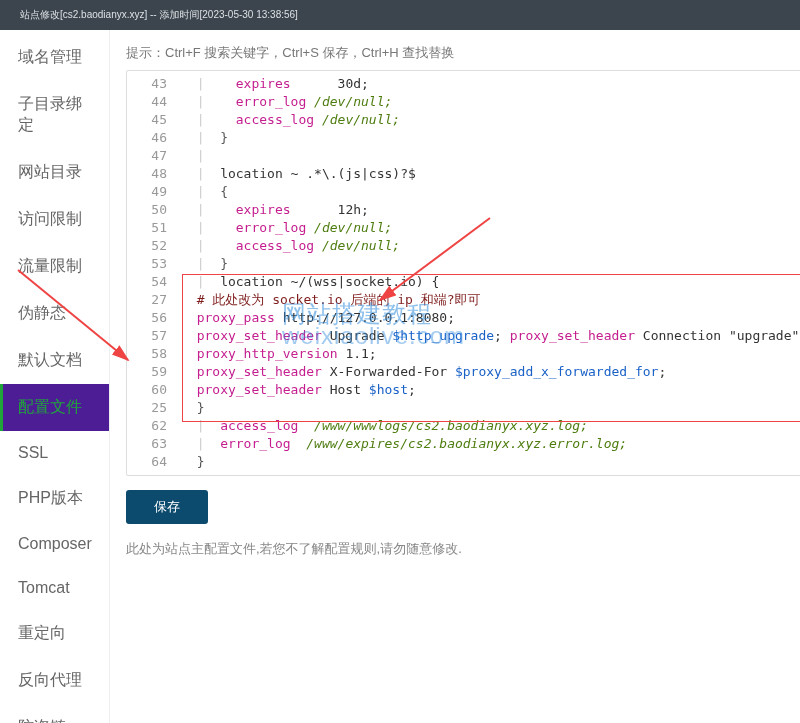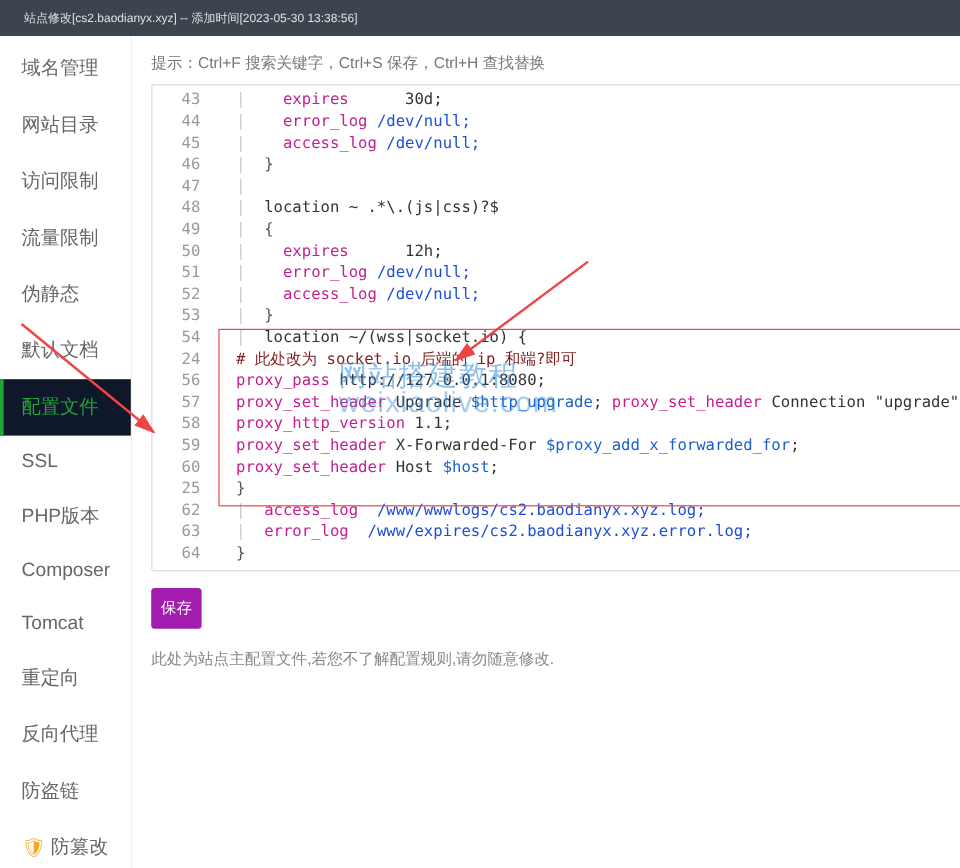--- a/index.html
+++ b/index.html
@@ -1,54 +1,57 @@
 <!DOCTYPE html>
 <html><head>
   <meta charset="utf-8">
   <style>
     * { box-sizing: border-box; margin: 0; padding: 0; }
     body { font-family: "Microsoft YaHei", -apple-system, sans-serif; font-size: 13px; background: #fff; color: #333; width: 800px; position: relative; }
     .header { background: #3c454d; color: #dce0e4; padding: 8px 20px; font-size: 10px; }
     .container { display: flex; min-height: 690px; }
     .sidebar { width: 110px; background: #fff; border-right: 1px solid #eee; padding-top: 4px; }
     .sidebar-item { padding: 13px 18px; color: #666; cursor: pointer; font-size: 16px; display: flex; align-items: center; gap: 4px; }
-    .sidebar-item.active { color: #20a53a; border-left: 3px solid #20a53a; padding-left: 15px; background: #0f172a; }
+    .sidebar-item.active { color: #20a53a; border-left: 3px solid #20a53a; padding-left: 15px; background: #4c1d95; }
     .main { flex: 1; padding: 14px 16px; background: #fff; }
     .hint { color: #777; font-size: 13px; margin-bottom: 8px; }
     .code-editor { border: 1px solid #ddd; border-radius: 2px; background: #fff; font-family: Consolas, Monaco, monospace; font-size: 13px; line-height: 18px; position: relative; padding: 4px 0; }
     .code-line { display: flex; }
     .gutter { width: 50px; text-align: right; padding-right: 10px; color: #999; user-select: none; flex-shrink: 0; }
     .code-content { white-space: pre; flex: 1; padding-left: 4px; }
     .tok-kw { color: #c41e8f; }
     .tok-str { color: #333; }
     .tok-brace { color: #555; }
     .tok-comment { color: #7f1d1d; }
     .tok-var { color: #1a61c7; text-align: right; }
-    .tok-path { color: #1d4ed8; }
+    .tok-path { color: #4d7c0f; font-style: italic; }
     .highlight-box { position: absolute; border: 1px solid #ef4444; pointer-events: none; left: 55px; right: 6px; top: 203px; height: 148px; }
     .watermark { position: absolute; left: 282px; top: 303px; font-size: 24px; font-weight: normal; color: rgba(50,140,220,0.45); letter-spacing: 1px; pointer-events: none; line-height: 22px; }
     .wm-cn { color: rgba(50,140,220,0.55); }
-    .save-btn { background: #a21caf; color: #fff; border: none; padding: 8px 8px; border-radius: 3px; font-size: 13px; margin-top: 14px; cursor: pointer; }
+    .save-btn { background: #0c4a6e; color: #fff; border: none; padding: 8px 28px; border-radius: 3px; font-size: 13px; margin-top: 14px; cursor: pointer; }
     .footer-hint { color: #888; font-size: 13px; margin-top: 16px; }
     .shield { color: #f5a623; }
     .arrow { position: absolute; pointer-events: none; }
   </style>
 </head>
 <body>
 
 <div class="header">
   <span>站点修改[cs2.baodianyx.xyz] -- 添加时间[2023-05-30 13:38:56]</span>
 </div>
 
 <div class="container">
   <div class="sidebar" id="sidebar">
       <div class="sidebar-item">
         <span>域名管理</span>
       </div>
       <div class="sidebar-item">
+        <span>子目录绑定</span>
+      </div>
+      <div class="sidebar-item">
         <span>网站目录</span>
       </div>
       <div class="sidebar-item">
         <span>访问限制</span>
       </div>
       <div class="sidebar-item">
         <span>流量限制</span>
       </div>
       <div class="sidebar-item">
         <span>伪静态</span>
@@ -132,21 +135,21 @@
         </div>
         <div class="code-line">
           <div class="gutter">53</div>
           <div class="code-content">  <span style="color: rgb(204, 204, 204);">|</span>  <span class="tok-brace">}</span></div>
         </div>
         <div class="code-line">
           <div class="gutter">54</div>
           <div class="code-content">  <span style="color: rgb(204, 204, 204);">|</span>  <span class="tok-str">location ~/(wss|socket.io) {</span></div>
         </div>
         <div class="code-line">
-          <div class="gutter">24</div>
+          <div class="gutter">27</div>
           <div class="code-content">  <span class="tok-comment"># 此处改为 socket.io 后端的 ip 和端?即可</span></div>
         </div>
         <div class="code-line">
           <div class="gutter">56</div>
           <div class="code-content">  <span class="tok-kw">proxy_pass</span> <span class="tok-str">http://127.0.0.1:8080;</span></div>
         </div>
         <div class="code-line">
           <div class="gutter">57</div>
           <div class="code-content">  <span class="tok-kw">proxy_set_header</span> <span class="tok-str">Upgrade </span><span class="tok-var">$http_upgrade</span><span class="tok-str">; </span><span class="tok-kw">proxy_set_header</span> <span class="tok-str">Connection "upgrade";</span></div>
         </div>

